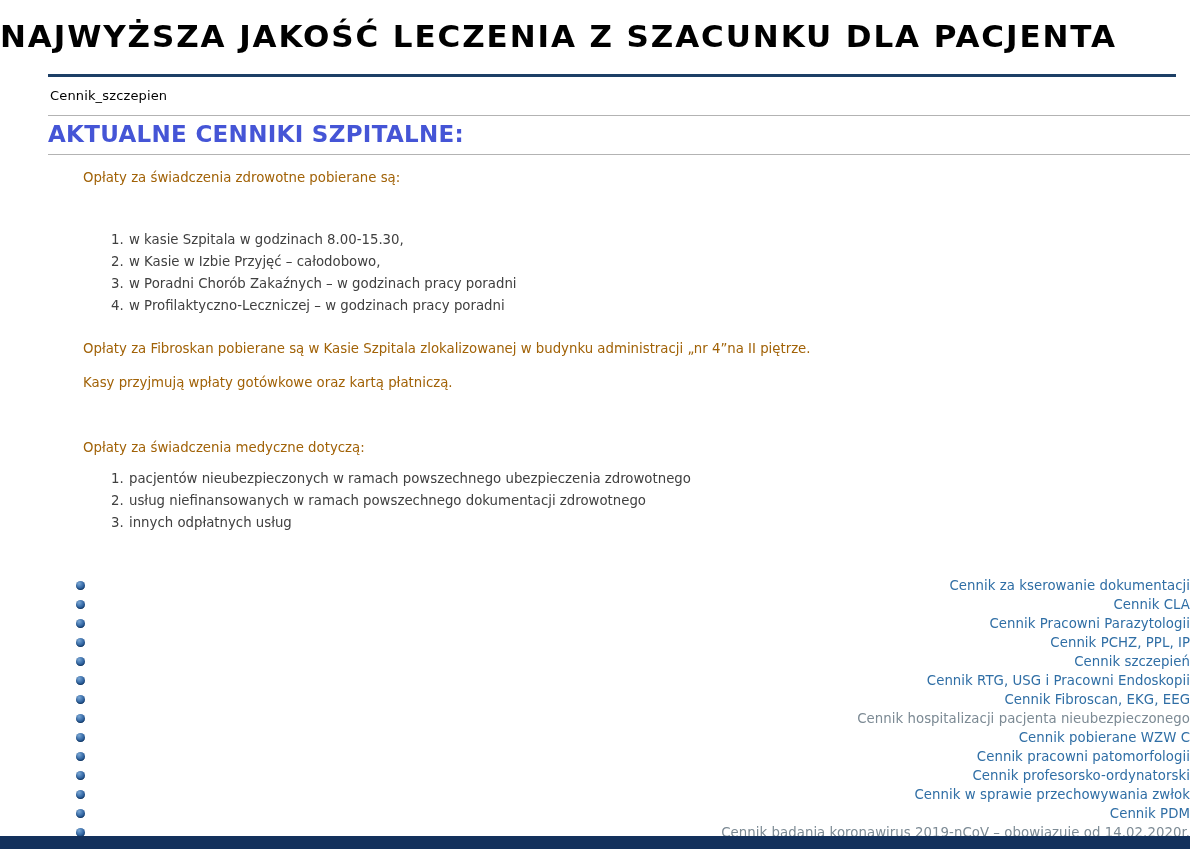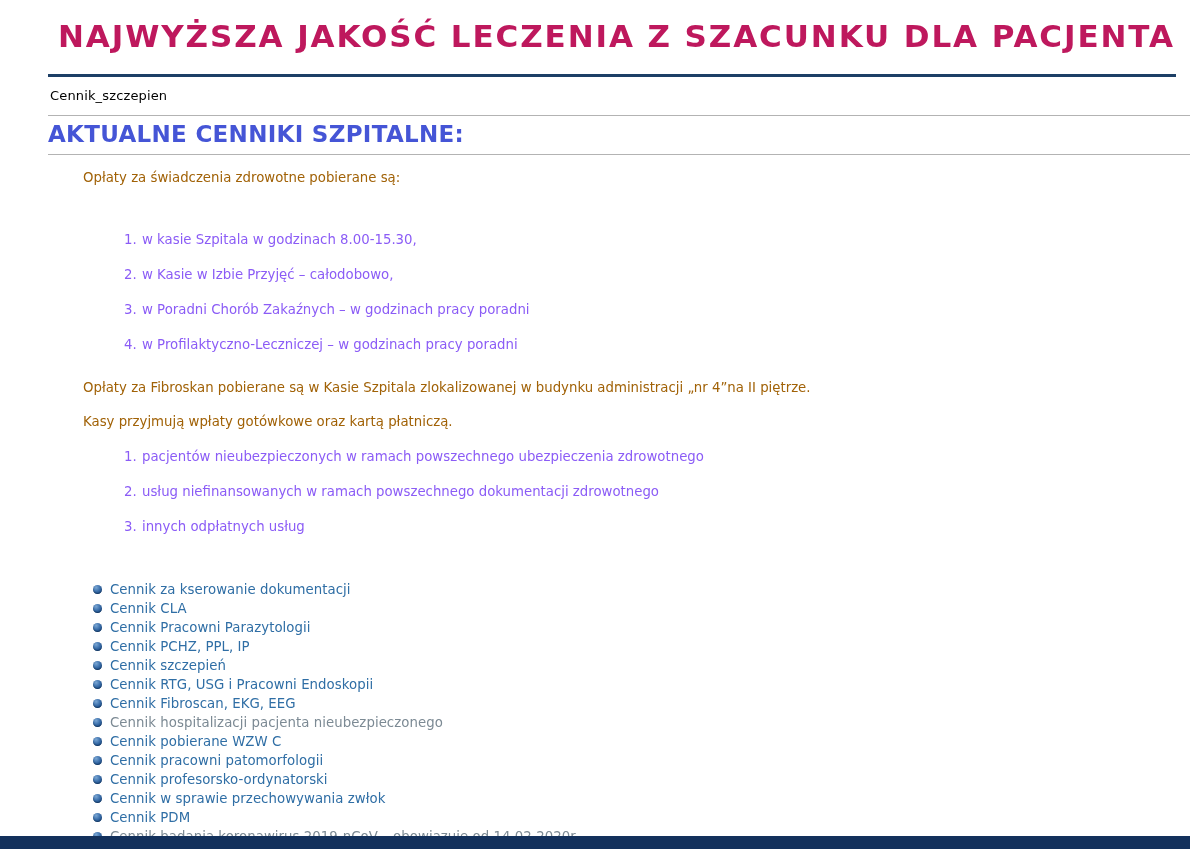--- a/index.html
+++ b/index.html
@@ -20,26 +20,25 @@
   .banner {
     position: absolute;
     left: 0;
     top: 0;
     width: 1190px;
     height: 72px;
     display: flex;
     align-items: center;
   }
   .banner-title {
-    margin-left: 58px;
     font-family: "DejaVu Sans", "Liberation Sans", sans-serif;
     font-size: 31px;
     font-weight: 700;
     letter-spacing: 1.9px;
-    color: #be185d;
+    color: #000000;
     white-space: nowrap;
     line-height: 1;
   }
 
   
   .rule-navy {
     position: absolute;
     left: 48px;
     right: 14px;
     top: 74px;
@@ -107,41 +106,42 @@
   ol.numlist {
     margin: 0;
     padding: 0;
     list-style: none;
     counter-reset: item;
   }
   ol.numlist li {
     position: relative;
     padding-left: 126px;
     line-height: 19px;
-    margin: 16px;
-    color: #8b5cf6;
+    margin: 3px;
+    color: #404040;
     white-space: nowrap;
     counter-increment: item;
   }
   ol.numlist li::before {
     content: counter(item) ".";
     position: absolute;
     left: 108px;
     width: 16px;
     text-align: left;
   }
   ol.numlist.list-kasy { margin-top: 43px; }
   ol.numlist.list-uslugi { margin-top: 12px; }
 
   
   ul.linklist {
-    margin: 17px;
+    margin: 0;
     padding: 0;
     list-style: none;
     margin-top: 44px;
+    text-align: right;
   }
   ul.linklist li {
     position: relative;
     padding-left: 93px;
     height: 19px;
     line-height: 19px;
     white-space: nowrap;
   }
   ul.linklist li .bullet {
     position: absolute;
@@ -198,20 +198,21 @@
     <li>w kasie Szpitala w godzinach 8.00-15.30,</li>
     <li>w Kasie w Izbie Przyjęć – całodobowo,</li>
     <li>w Poradni Chorób Zakaźnych – w godzinach pracy poradni</li>
     <li>w Profilaktyczno-Leczniczej – w godzinach pracy poradni</li>
   </ol>
 
   <p class="para p-fibroskan">Opłaty za Fibroskan pobierane są w Kasie Szpitala zlokalizowanej w budynku administracji „nr 4”na II piętrze.</p>
 
   <p class="para p-kasy">Kasy przyjmują wpłaty gotówkowe oraz kartą płatniczą.</p>
 
+  <p class="para p-medyczne">Opłaty za świadczenia medyczne dotyczą:</p>
 
   <ol class="numlist list-uslugi">
     <li>pacjentów nieubezpieczonych w ramach powszechnego ubezpieczenia zdrowotnego</li>
     <li>usług niefinansowanych w ramach powszechnego dokumentacji zdrowotnego</li>
     <li>innych odpłatnych usług</li>
   </ol>
 
   <ul class="linklist">
     <li>
       <span class="bullet"></span>

